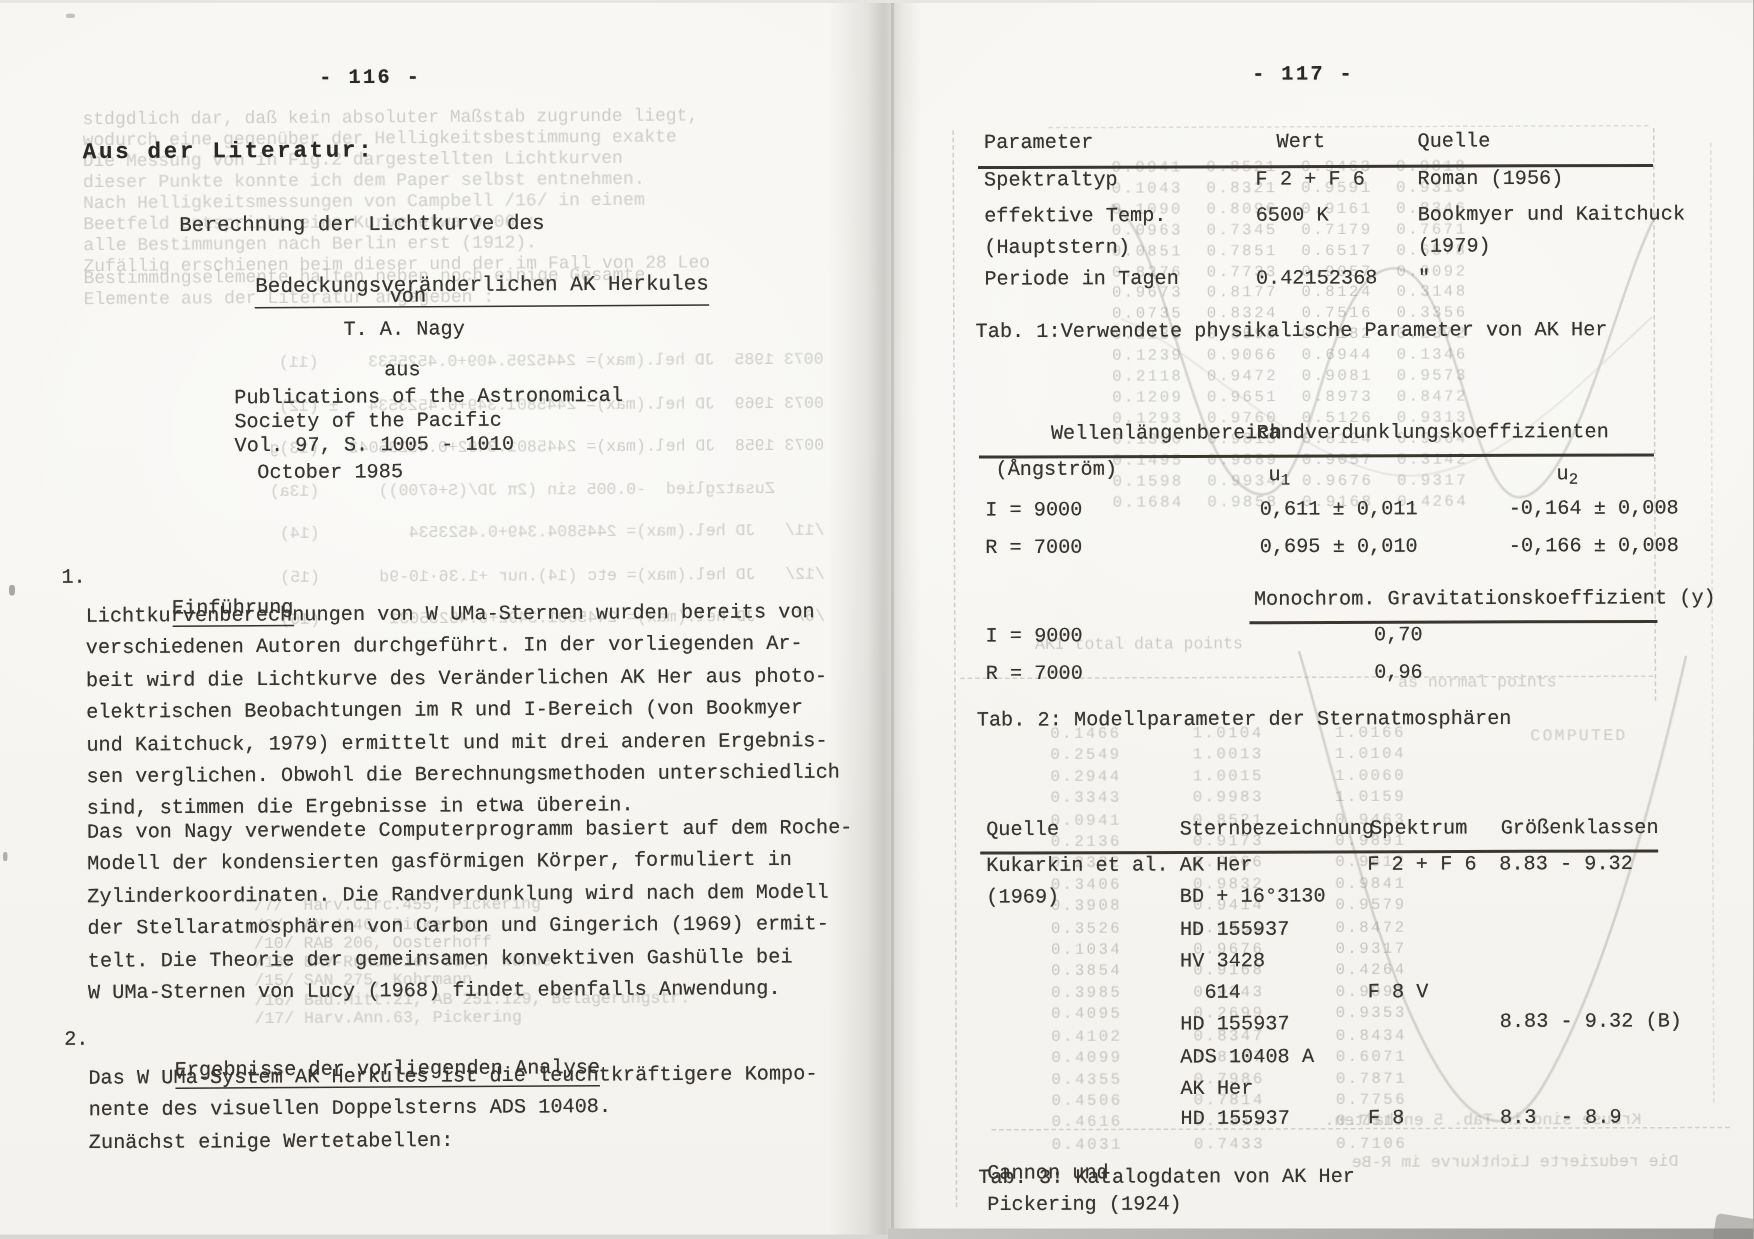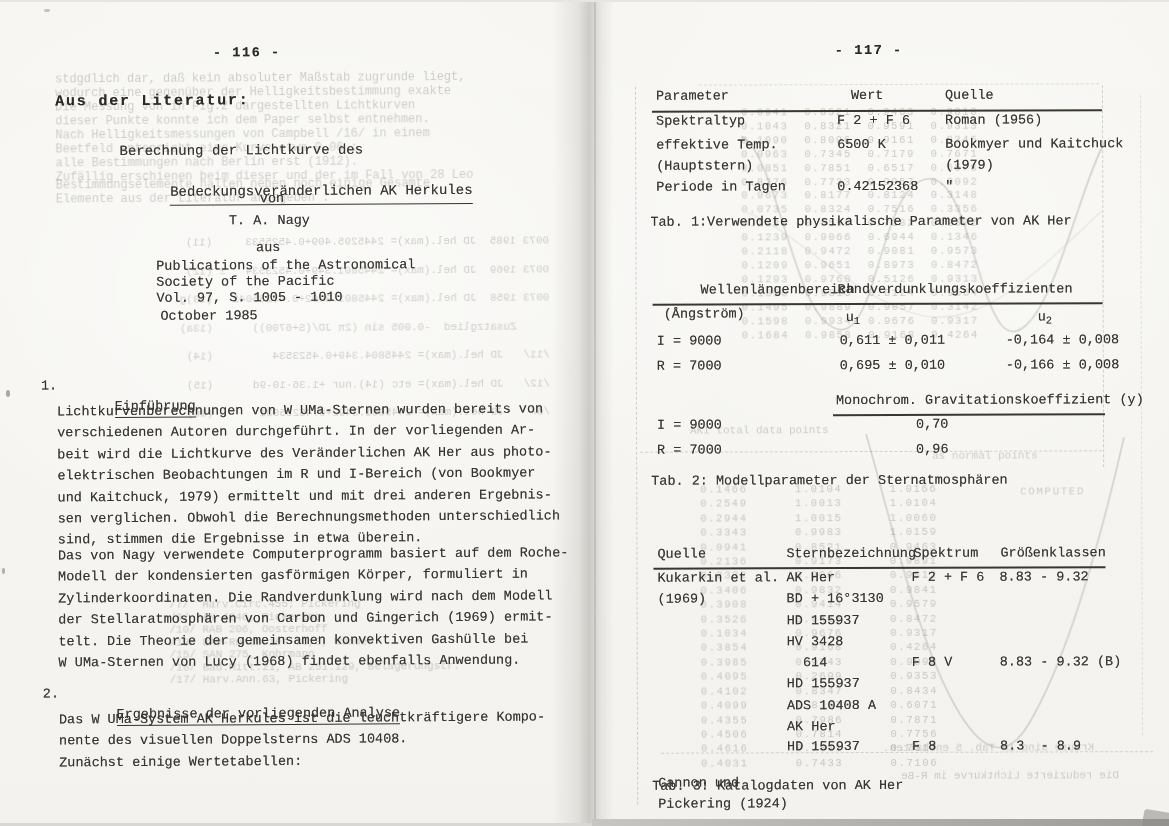--- a/index.html
+++ b/index.html
@@ -86,21 +86,21 @@
       <span class="ul2">Bedeckungsveränderlichen AK Herkules</span>
     </div>
 
     <div class="t" style="left:261px;top:188px;">von</div>
     <div class="t" style="left:230px;top:210px;">T. A. Nagy</div>
     <div class="t" style="left:257px;top:237px;">aus</div>
 
     <div class="t sm16" style="left:157px;top:258px;">Publications of the Astronomical</div>
     <div class="t sm16" style="left:157px;top:274px;">Society of the Pacific</div>
     <div class="t sm16" style="left:157px;top:290px;">Vol. 97, S. 1005 - 1010</div>
-    <div class="t sm16" style="left:161px;top:308px;">October 1985</div>
+    <div class="t sm16" style="left:172px;top:308px;">October 1985</div>
 
     <div class="t" style="left:41px;top:374px;">1.</div>
     <div class="t" style="left:66px;top:374px;">
       <span class="ul">Einführung</span>
     </div>
     <div class="t" style="left:57px;top:400px;">Lichtkurvenberechnungen von W UMa-Sternen wurden bereits von
 verschiedenen Autoren durchgeführt. In der vorliegenden Ar-
 beit wird die Lichtkurve des Veränderlichen AK Her aus photo-
 elektrischen Beobachtungen im R und I-Bereich (von Bookmyer
 und Kaitchuck, 1979) ermittelt und mit drei anderen Ergebnis-
@@ -245,21 +245,21 @@
 HD 155937
 HV 3428</div>
     <div class="t" style="left:911px;top:567px;">F 2 + F 6</div>
     <div class="t" style="left:999px;top:567px;">8.83 - 9.32</div>
 
     <div class="t" style="left:786px;top:652px;">  614
 HD 155937
 ADS 10408 A
 AK Her</div>
     <div class="t" style="left:911px;top:652px;">F 8 V</div>
-    <div class="t" style="left:999px;top:652px;text-align:right;">8.83 - 9.32 (B)</div>
+    <div class="t" style="left:999px;top:672px;text-align:right;">8.83 - 9.32 (B)</div>
 
     <div class="t" style="left:657px;top:772px;">Cannon und
 Pickering (1924)</div>
     <div class="t" style="left:786px;top:736px;">HD 155937</div>
     <div class="t" style="left:911px;top:736px;">F 8</div>
     <div class="t" style="left:999px;top:736px;">8.3  - 8.9</div>
 
     <div class="t" style="left:651px;top:775px;">Tab. 3: Katalogdaten von AK Her</div>
   </div>
 

